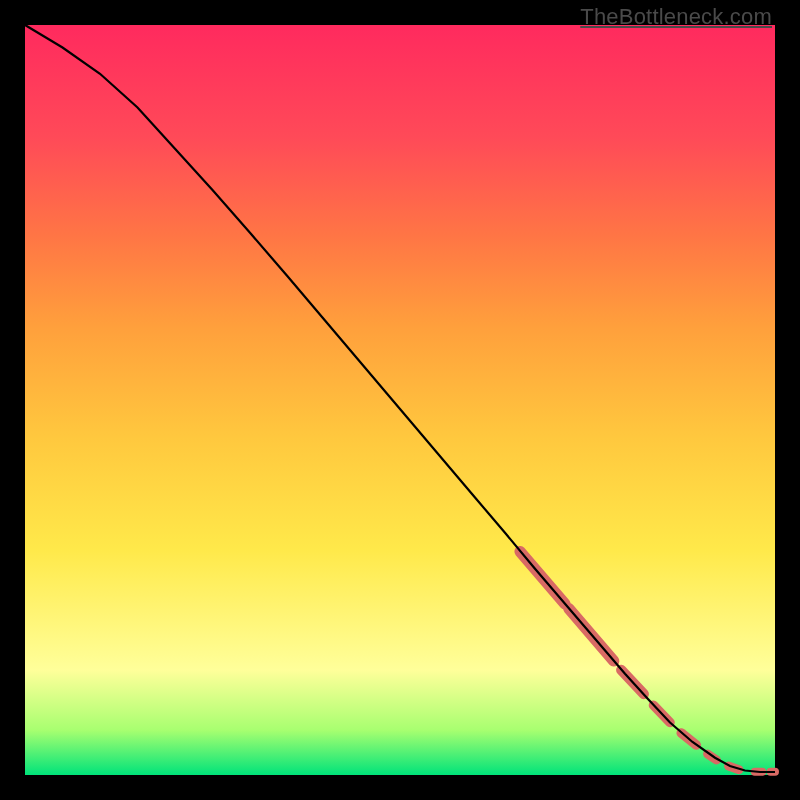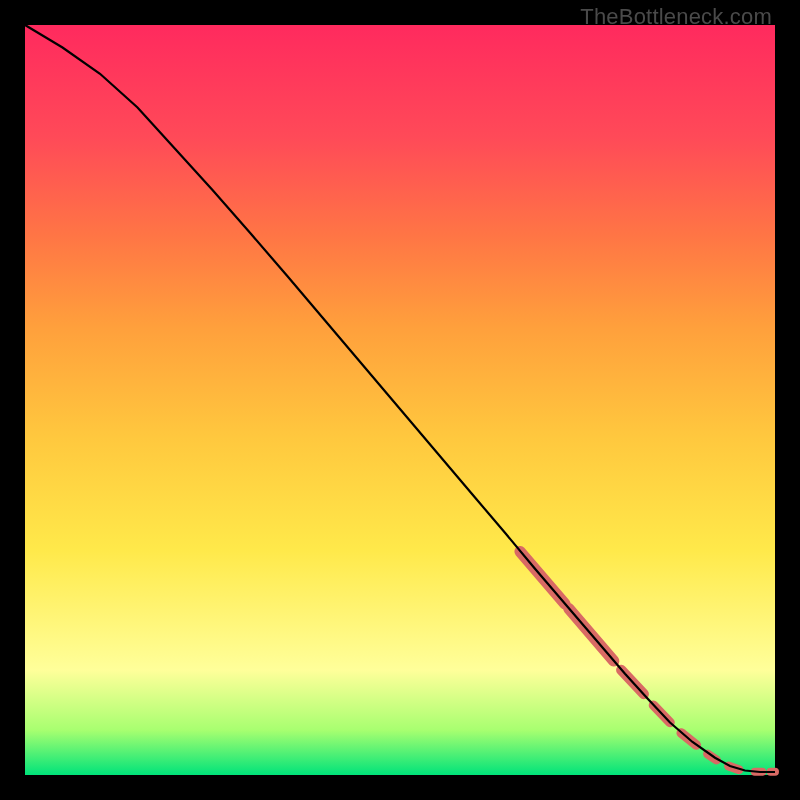--- a/index.html
+++ b/index.html
@@ -37,20 +37,21 @@
   }
   .watermark {
     position: absolute;
     top: 4px;
     right: 28px;
     color: #4a4a4a;
     font-size: 22px;
     font-weight: 500;
     letter-spacing: 0.2px;
     user-select: none;
+    text-decoration: underline;
   }
   svg.overlay {
     position: absolute;
     left: 0;
     top: 0;
     width: 750px;
     height: 750px;
     overflow: visible;
   }
 </style>

